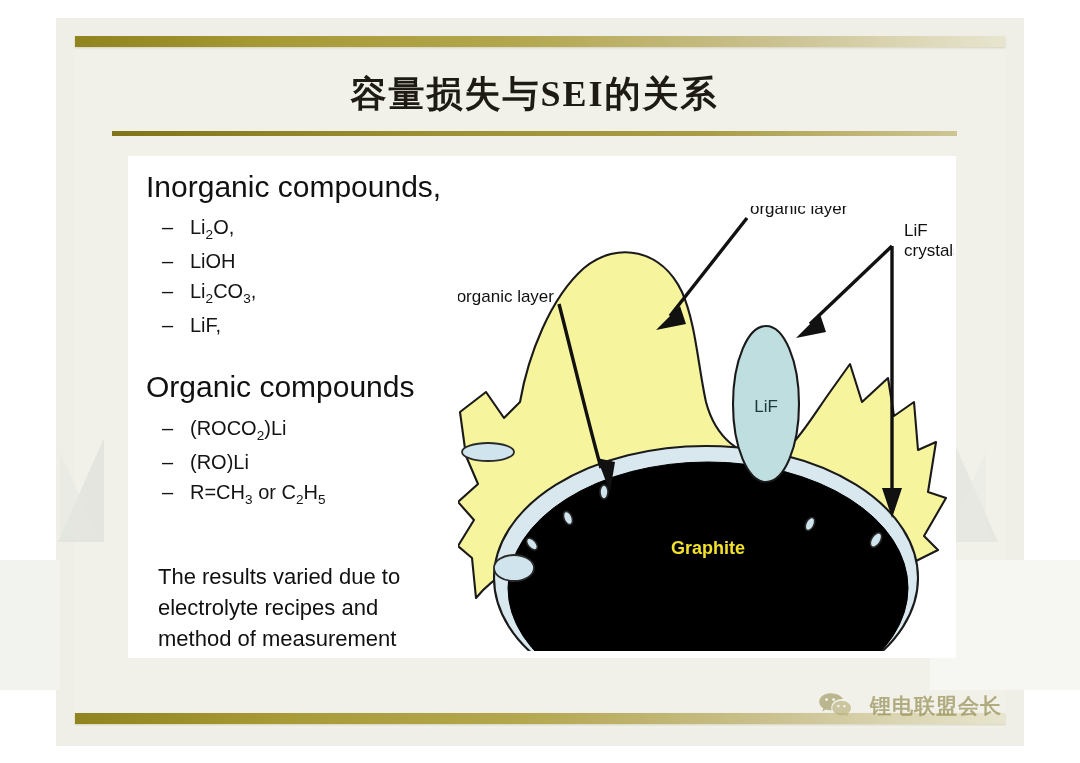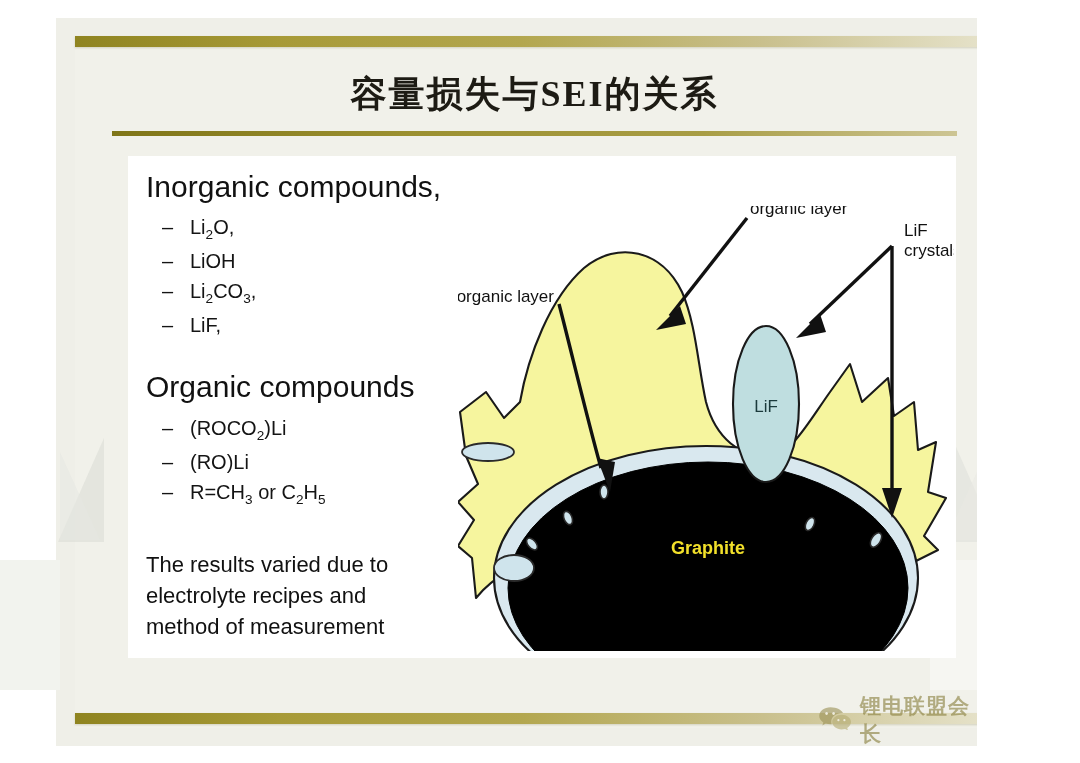--- a/index.html
+++ b/index.html
@@ -3,21 +3,21 @@
 <meta charset="utf-8">
 <title>SEI slide</title>
 <style>
   html, body {
     margin: 0;
     padding: 0;
     background: #ffffff;
   }
   #slide {
     position: relative;
-    width: 977px;
+    width: 1080px;
     height: 763px;
     background: #ffffff;
     overflow: hidden;
     font-family: "Liberation Sans", sans-serif;
   }
 
   
   .page-bg {
     position: absolute;
     left: 56px;
@@ -159,21 +159,21 @@
     position: absolute;
     left: 16px;
     top: 0;
     color: #141414;
   }
   .gap { height: 28px; }
   .para {
     font-size: 22px;
     line-height: 1.42;
     color: #111111;
-    margin: 0;
+    margin: 12px;
     white-space: pre-line;
   }
   sub { font-size: .68em; }
 
   
   .figure {
     position: absolute;
     left: 330px;
     top: 50px;
     width: 496px;
@@ -181,21 +181,21 @@
   }
   .figure svg { display: block; }
 
   
   .watermark {
     position: absolute;
     left: 818px;
     top: 692px;
     display: flex;
     align-items: center;
-    gap: 8px;
+    gap: 18px;
     opacity: .62;
   }
   .wm-text {
     font-family: "Liberation Sans", sans-serif;
     font-size: 21px;
     font-weight: 700;
     color: #8a8140;
     letter-spacing: 1px;
   }
 </style>

